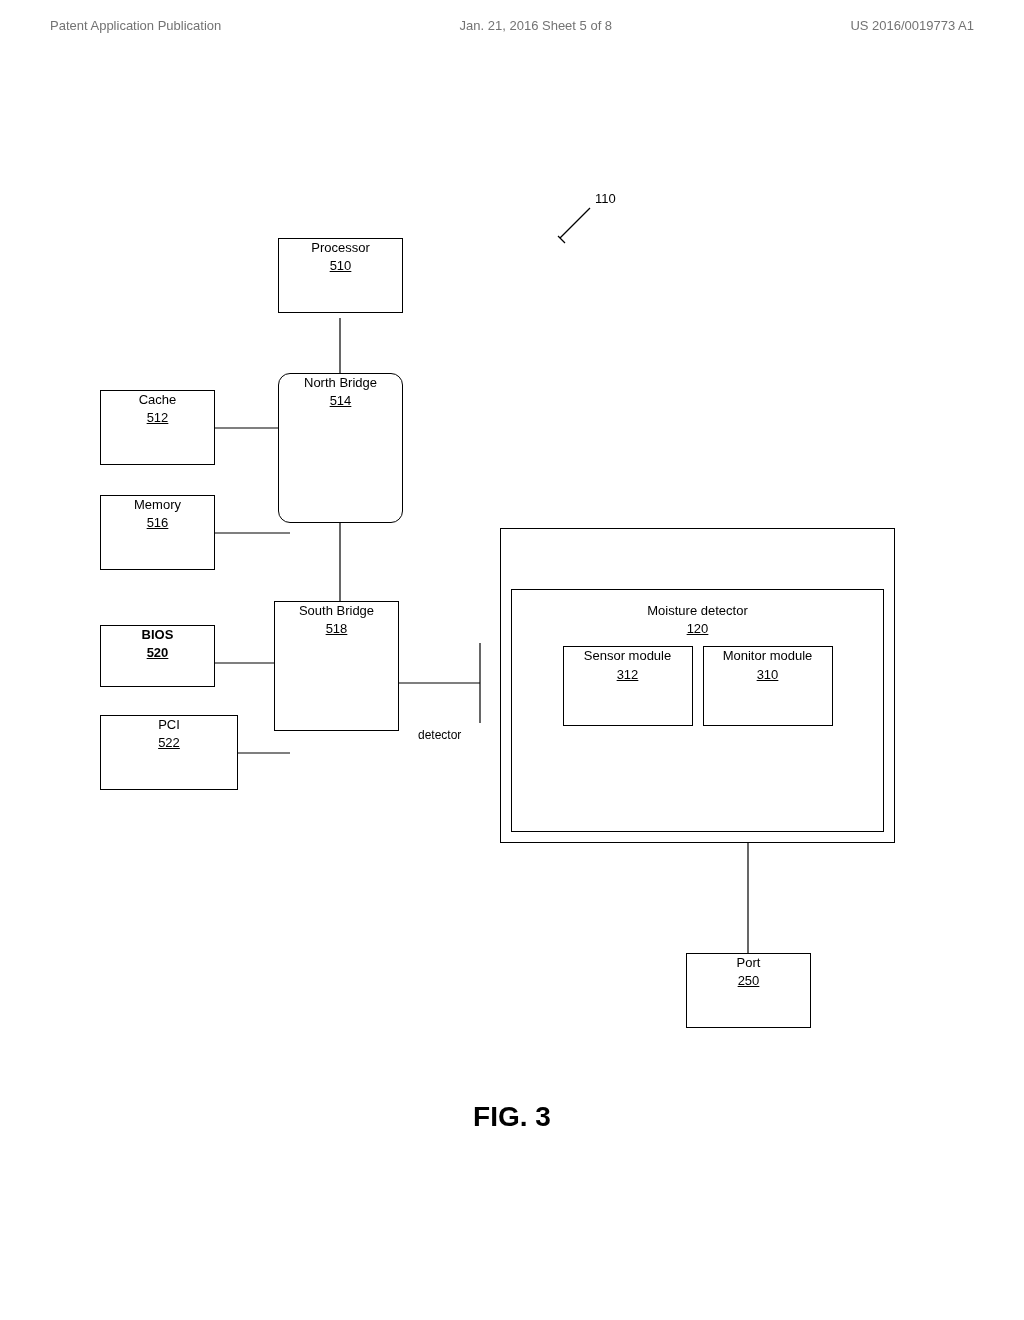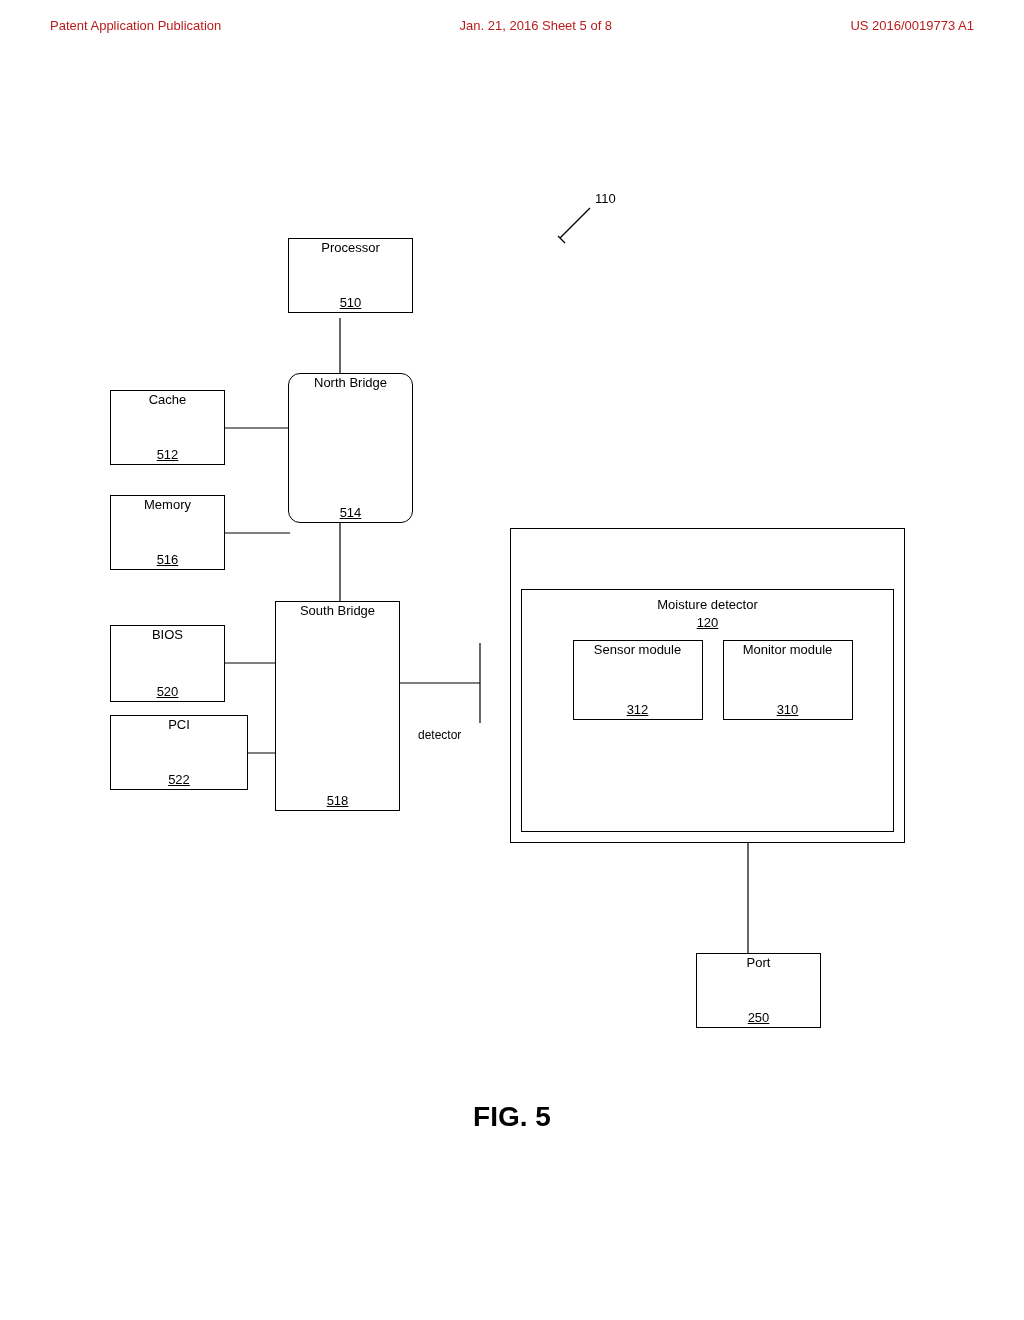--- a/index.html
+++ b/index.html
@@ -10,42 +10,41 @@
       min-height: 1320px;
       position: relative;
     }
 
     .page-header {
       display: flex;
       justify-content: space-between;
       align-items: center;
       padding: 18px 50px 0 50px;
       font-size: 13px;
-      color: #b91c1c;
+      color: #737373;
     }
 
     .diagram-area {
       position: relative;
       width: 100%;
       height: 1150px;
       margin-top: 10px;
     }
 
     .box {
       position: absolute;
       border: 1px solid #000;
       background: #fff;
       display: flex;
       flex-direction: column;
       align-items: center;
-      justify-content: space-between;
+      justify-content: flex-start;
       font-size: 13px;
       text-align: center;
       line-height: 1.4;
-      margin-left: 10px;
     }
 
     .box .label {
       font-size: 13px;
     }
 
     .box .num {
       text-decoration: underline;
       font-size: 13px;
     }
@@ -122,43 +121,43 @@
   <div class="box" style="left:100px; top:452px; width:115px; height:75px;">
     <span class="label">Memory</span>
     <span class="num">516</span>
   </div>
 
   <div class="box" style="left:278px; top:330px; width:125px; height:150px;border-radius:12px;">
     <span class="label">North Bridge</span>
     <span class="num">514</span>
   </div>
 
-  <div class="box" style="left:100px; top:582px; width:115px; height:77px;">
+  <div class="box" style="left:100px; top:582px; width:115px; height:62px;font-weight:bold;">
     <span class="label">BIOS</span>
     <span class="num">520</span>
   </div>
 
-  <div class="box" style="left:265px; top:558px; width:125px; height:210px;">
+  <div class="box" style="left:274px; top:558px; width:125px; height:130px;">
     <span class="label">South Bridge</span>
     <span class="num">518</span>
   </div>
 
   <div class="box" style="left:100px; top:672px; width:138px; height:75px;">
     <span class="label">PCI</span>
     <span class="num">522</span>
   </div>
 
   <div style="position:absolute; left:418px; top:685px; font-size:12px;">
     <span>detector</span>
   </div>
 
   <div class="box" style="left:500px; top:485px; width:395px; height:315px; border:1px solid #000; padding:8px;">
 
 
-    <div style="position:absolute; top:60px; left:10px; right:10px; bottom:10px; border:1px solid #000; padding:6px;">
+    <div style="position:absolute; top:60px; left:10px; right:10px; bottom:10px; border:1px solid #000; padding:12px;">
       <div style="text-align:center; margin-bottom:6px;">
         <span>Moisture detector</span><br>
         <span class="num">120</span>
       </div>
 
       <div style="display:flex; gap:10px; margin-top:8px; justify-content:center;">
         <div class="box" style="position:relative; width:130px; height:80px; flex-shrink:0;">
           <span class="label">Sensor module</span>
           <span class="num">312</span>
         </div>
@@ -168,15 +167,15 @@
         </div>
       </div>
     </div>
   </div>
 
   <div class="box" style="left:686px; top:910px; width:125px; height:75px;">
     <span class="label">Port</span>
     <span class="num">250</span>
   </div>
 
-  <div class="fig-label">FIG. 5</div>
+  <div class="fig-label">FIG. 3</div>
 
 </div>
 
 </body></html>

